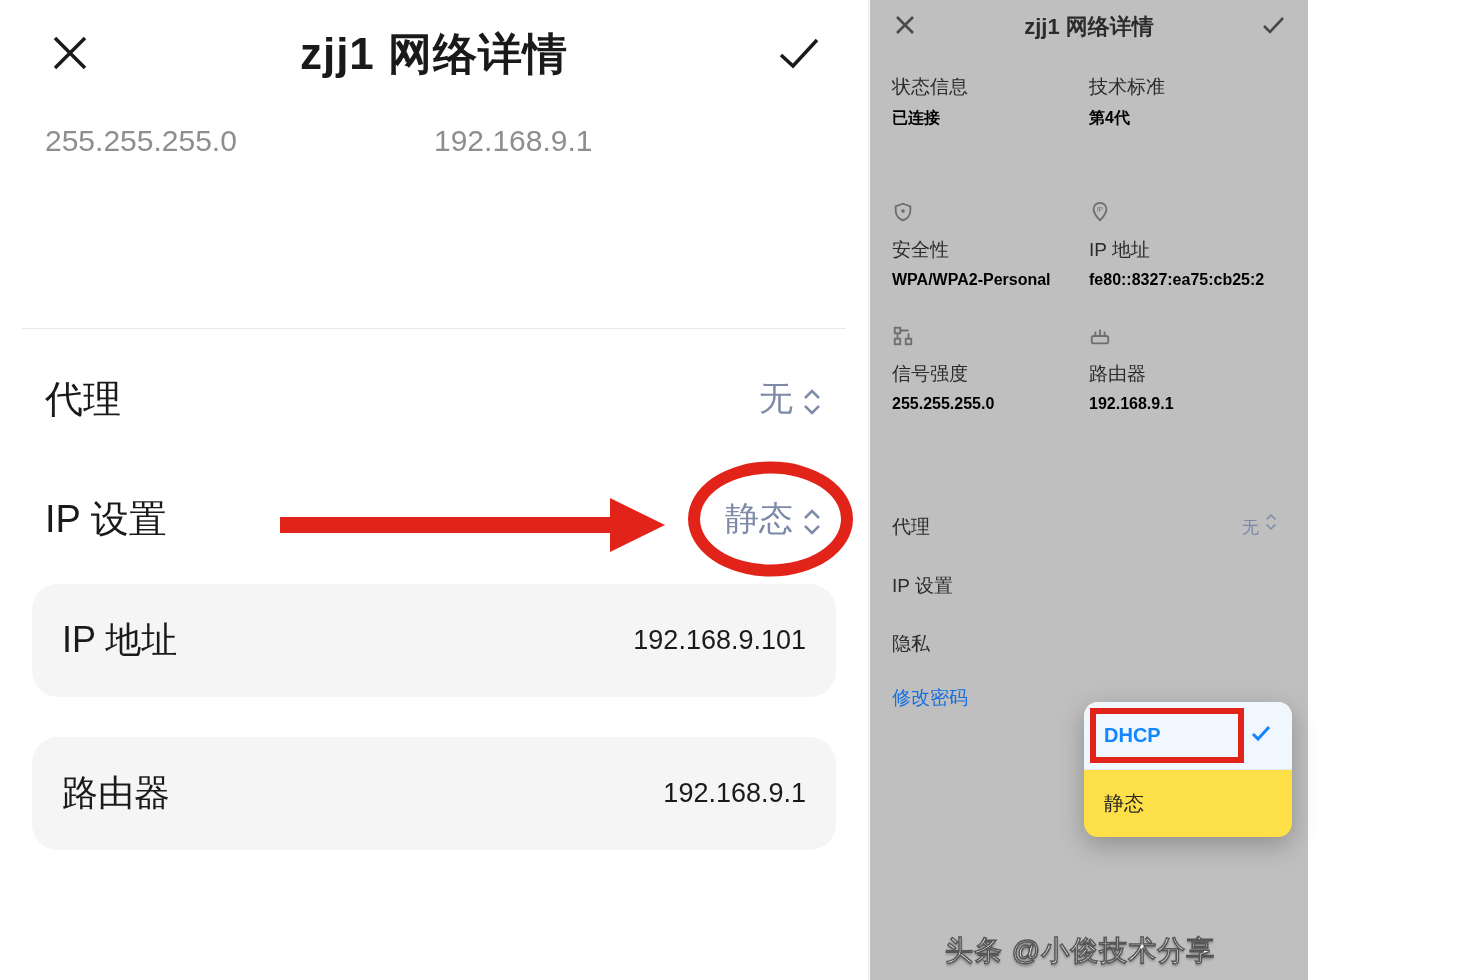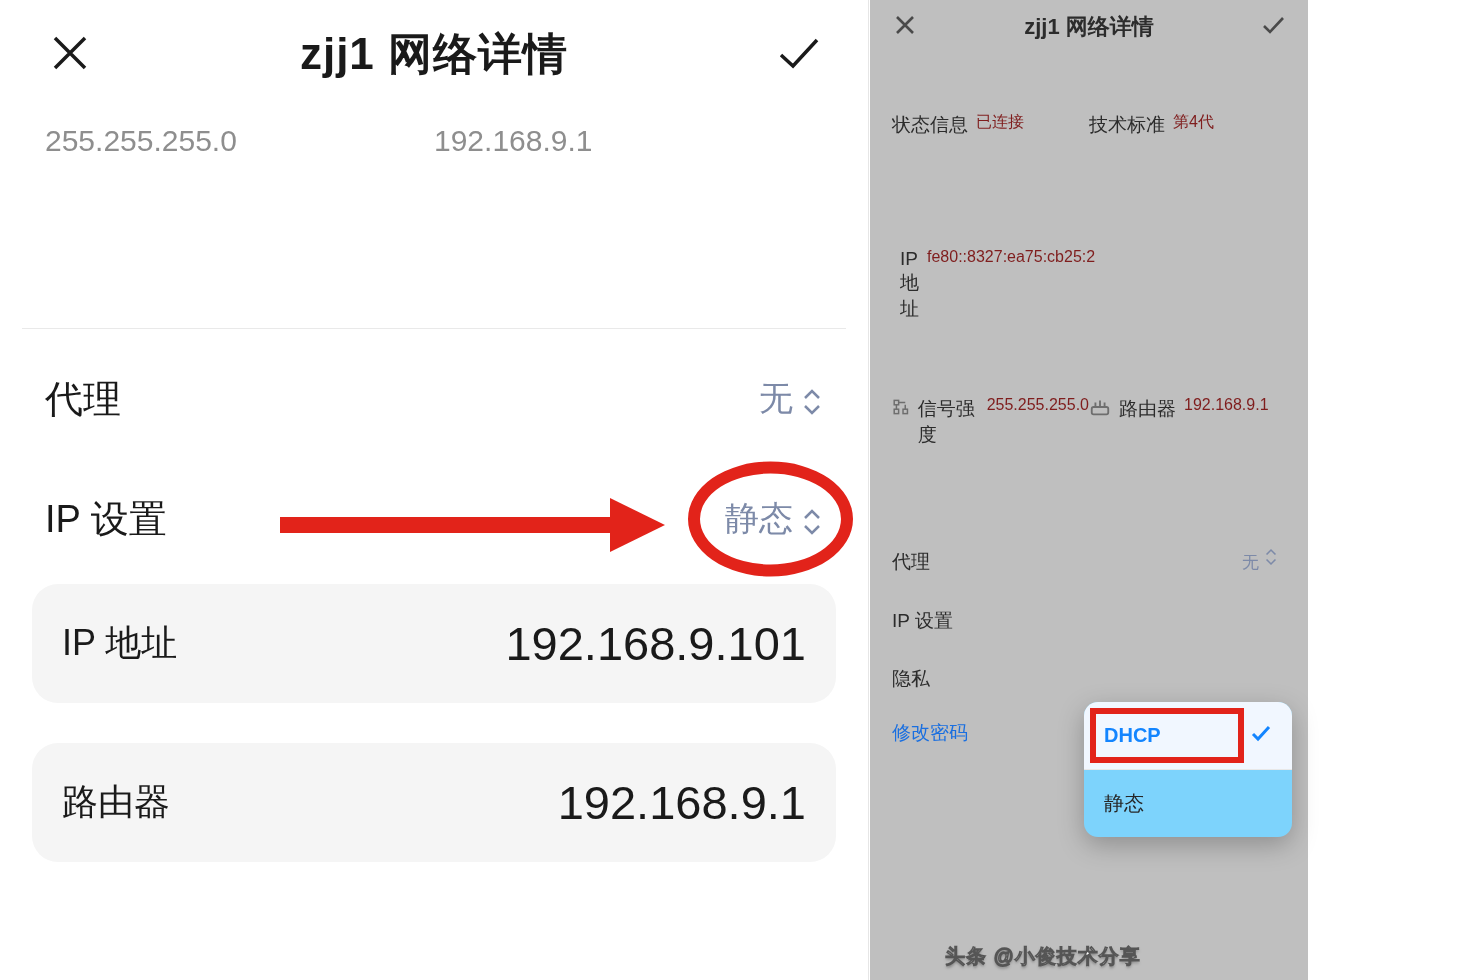--- a/index.html
+++ b/index.html
@@ -29,52 +29,52 @@
   .ud-icon { display: inline-block; width: 22px; height: 28px; position: relative; }
   .ud-icon svg { width: 22px; height: 28px; stroke: #7d8aa8; stroke-width: 2.5; fill: none; }
   
   .red-circle { position: absolute; right: 5px; top: 50%; transform: translateY(-50%); width: 165px; height: 115px; border: 12px solid #e2231a; border-radius: 50% / 50%; pointer-events: none; }
   .red-arrow { position: absolute; left: 275px; top: 490px; pointer-events: none; }
 
   
   .lp-card { background: #f5f5f5; border-radius: 26px; margin: 20px 22px 40px 22px; padding: 32px 30px; display: flex; justify-content: space-between; align-items: center; }
   .lp-card.first { margin-top: 5px; }
   .lp-card .clabel { font-size: 36px; color: #1a1a1a; }
-  .lp-card .cval { font-size: 47px; color: #1a1a1a; font-weight: 500; }
+  .lp-card .cval { font-size: 27px; color: #1a1a1a; font-weight: 500; }
 
   
   .rp-header { display: flex; align-items: center; justify-content: space-between; padding: 12px 22px 10px 22px; }
   .rp-close svg, .rp-check svg { width: 26px; height: 26px; stroke: #4a4a4a; stroke-width: 2.6; fill: none; }
   .rp-title { font-size: 22px; font-weight: 600; color: #2c2c2c; }
 
   .rp-grid { padding: 0 22px; }
   .rp-row { display: flex; padding: 22px 0 14px 0; }
-  .rp-cell { width: 50%; display: flex; gap: 8px; margin-top: 38px; }
+  .rp-cell { width: 50%; display: flex; flex-direction: column; gap: 8px; }
   .rp-icon { width: 22px; height: 22px; margin-bottom: 6px; }
   .rp-lab { font-size: 19px; color: #2c2c2c; font-weight: 500; }
-  .rp-val { font-size: 16px; color: #7f1d1d; }
+  .rp-val { font-size: 16px; color: #000000; font-weight: bold; }
 
   .rp-gap { height: 70px; }
 
   .rp-line { display: flex; align-items: center; justify-content: space-between; padding: 16px 22px; }
   .rp-line .rlab { font-size: 19px; color: #2c2c2c; }
   .rp-line .rval { font-size: 17px; color: #7d8aa8; display: flex; align-items: center; gap: 5px; }
   .rp-line .rval .ud-icon svg { stroke: #7d8aa8; width: 14px; height: 18px; }
   .rp-link { color: #1a6fe0; font-size: 19px; padding: 12px 22px; }
 
   
-  .dropdown { position: absolute; right: 16px; top: 702px; width: 208px; background: #7dd3fc; border-radius: 14px; box-shadow: 0 8px 26px rgba(0,0,0,0.25); overflow: visible; }
+  .dropdown { position: absolute; right: 16px; top: 702px; width: 208px; background: #fde047; border-radius: 14px; box-shadow: 0 8px 26px rgba(0,0,0,0.25); overflow: visible; }
   .dropdown .dd-item { display: flex; align-items: center; justify-content: space-between; padding: 20px 20px; font-size: 20px; color: #262626; position:relative; }
   .dropdown .dd-item.selected { color: #1385ff; font-weight: 600; background: #f1f7ff; border-radius: 14px 14px 0 0; }
   .dropdown .dd-check svg { width: 22px; height: 22px; stroke: #1385ff; stroke-width: 3; fill: none; }
   .dropdown .dd-divider { height: 1px; background: #e8e8e8; }
   .red-rect { border: 6px solid #e2231a; position: absolute; left: 6px; top: 6px; right: 48px; bottom: 6px; pointer-events: none; }
 
   
-  .watermark { position: absolute; bottom: 10px; left: 50%; transform: translateX(-30%); width: 480px; color: #fff; font-size: 20px; font-weight: 500; -webkit-text-stroke: 1.5px #555; text-shadow: 0 2px 3px rgba(0,0,0,.5); letter-spacing: 1px; white-space: nowrap; pointer-events: none; }
+  .watermark { position: absolute; bottom: 10px; left: 50%; transform: translateX(-30%); width: 480px; color: #fff; font-size: 28px; font-weight: 500; -webkit-text-stroke: 1.5px #555; text-shadow: 0 2px 3px rgba(0,0,0,.5); letter-spacing: 1px; white-space: nowrap; pointer-events: none; }
 
   .sm-ud-icon svg { width:14px; height:18px; }
 </style>
 </head>
 <body>
 
 <div class="left-panel">
   <div class="lp-header">
     <span class="lp-close">
       <svg viewBox="0 0 50 50">
@@ -165,20 +165,28 @@
         <span class="rp-val">第4代</span>
       </div>
     </div>
 
     <div class="rp-row">
     </div>
 
     <div class="rp-row">
       <div class="rp-cell">
         <svg class="rp-icon" viewBox="0 0 24 24" fill="none" stroke="#6e6e6e" stroke-width="2">
+            <path d="M12 3 L20 6 V11 C20 16 16 20 12 21 C8 20 4 16 4 11 V6 Z"></path>
+            <circle cx="12" cy="11" r="1" fill="#6e6e6e"></circle>
+          </svg>
+        <span class="rp-lab">安全性</span>
+        <span class="rp-val">WPA/WPA2-Personal</span>
+      </div>
+      <div class="rp-cell">
+        <svg class="rp-icon" viewBox="0 0 24 24" fill="none" stroke="#6e6e6e" stroke-width="2">
             <path d="M12 2 C16 2 19 5 19 9 C19 14 12 21 12 21 C12 21 5 14 5 9 C5 5 8 2 12 2 Z"></path>
             <text x="12" y="12" font-size="7" text-anchor="middle" fill="#6e6e6e" stroke="none">IP</text>
           </svg>
         <span class="rp-lab">IP 地址</span>
         <span class="rp-val">fe80::8327:ea75:cb25:2</span>
       </div>
     </div>
 
     <div class="rp-row">
       <div class="rp-cell">

